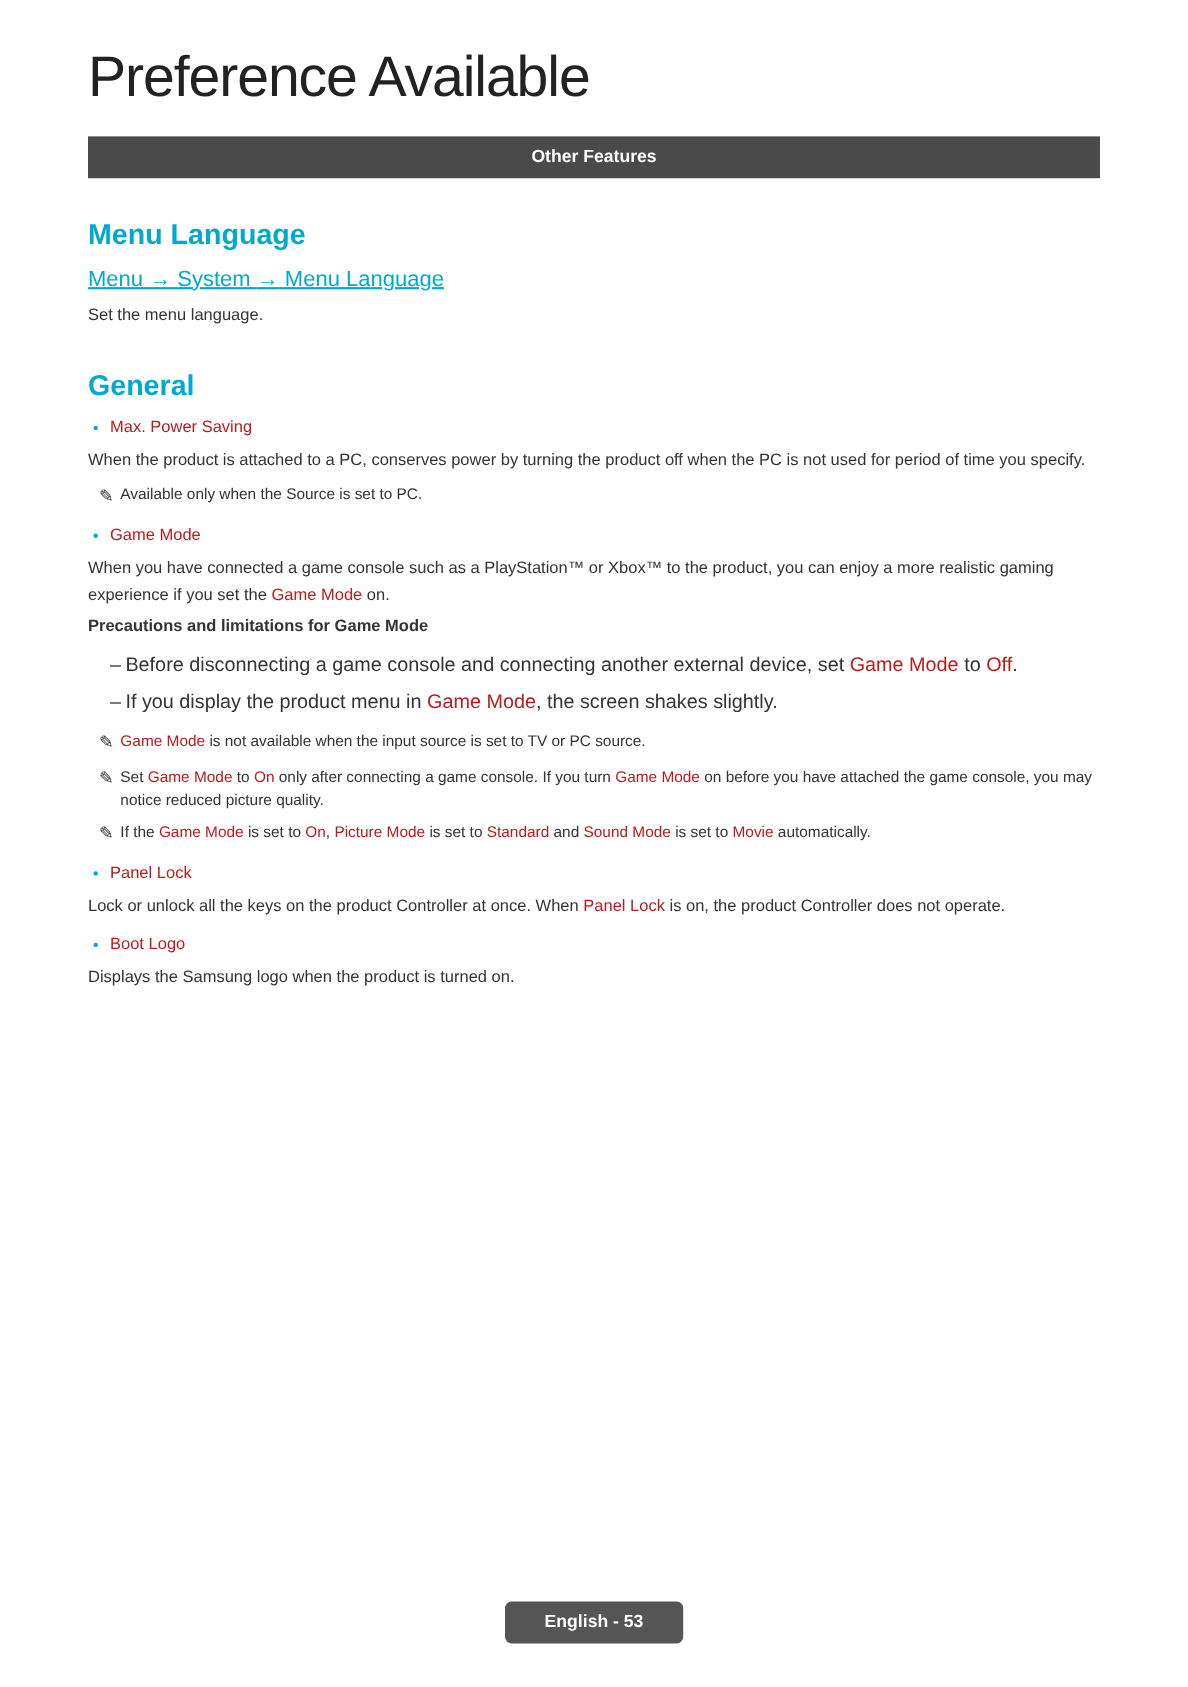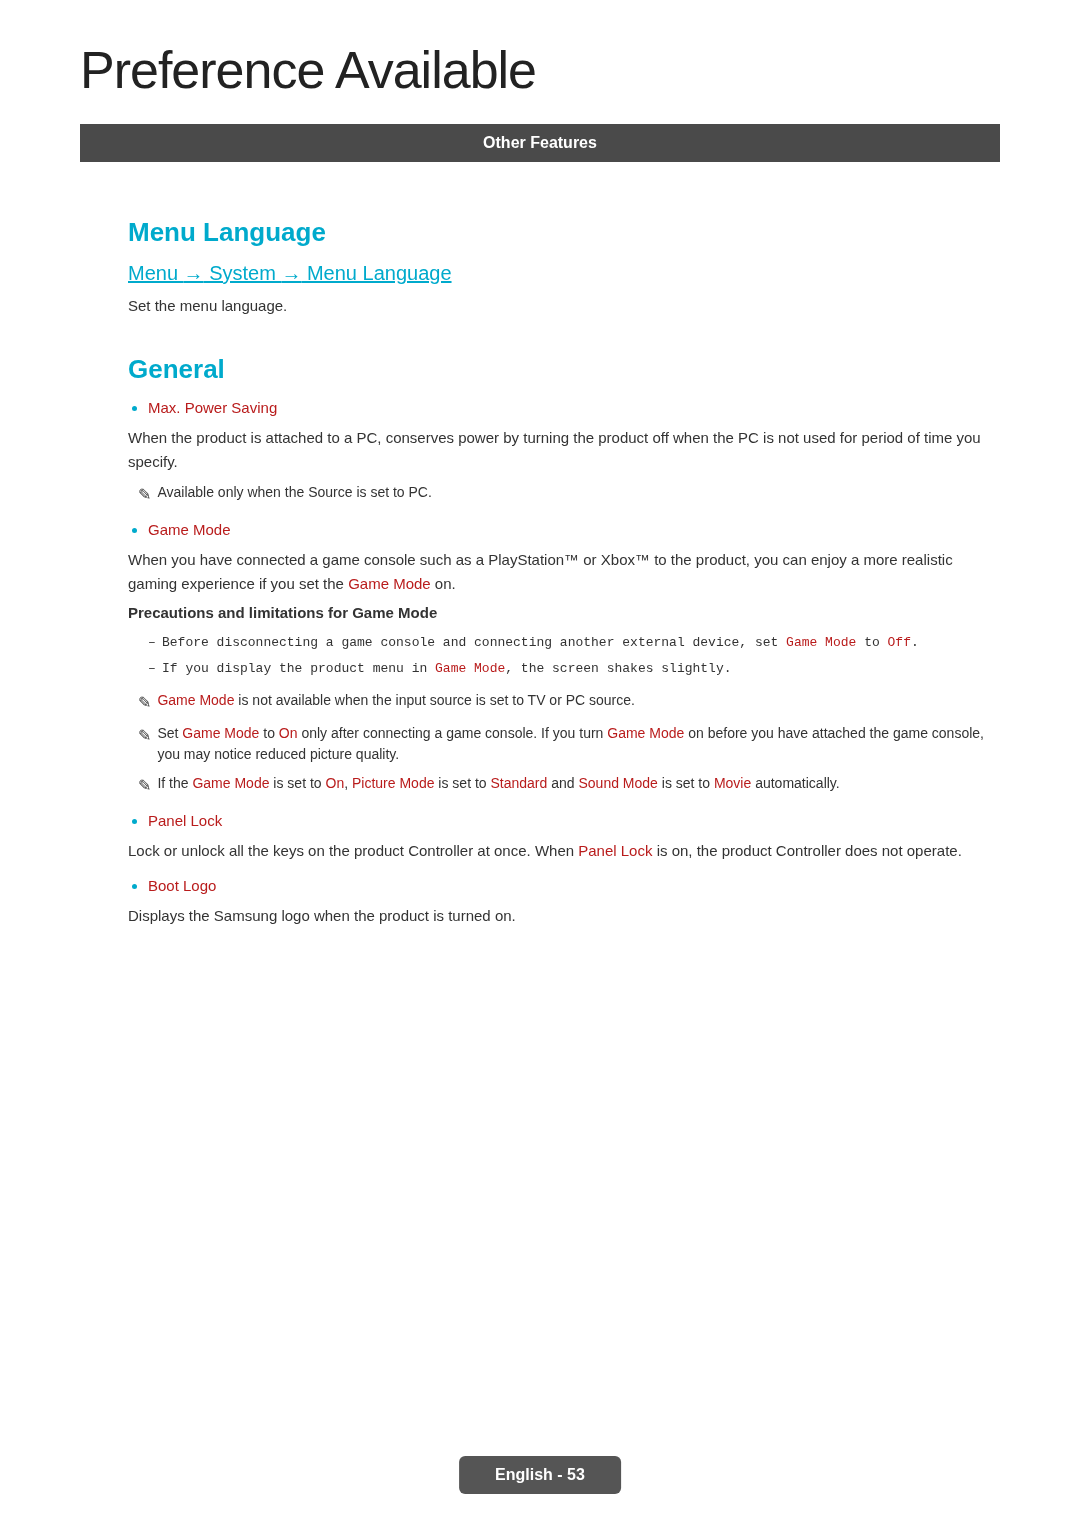--- a/index.html
+++ b/index.html
@@ -26,21 +26,21 @@
       letter-spacing: -1px;
     }
 
     .section-header-bar {
       background: #4a4a4a;
       color: #ffffff;
       text-align: center;
       padding: 10px 0;
       font-size: 16px;
       font-weight: bold;
-      margin-bottom: 55px;
+      margin-bottom: 36px;
     }
 
     .section-title {
       font-size: 26px;
       font-weight: bold;
       color: #00aacc;
       margin-bottom: 14px;
     }
 
     .breadcrumb {
@@ -56,21 +56,20 @@
 
     .section-desc {
       font-size: 15px;
       color: #333333;
       margin-bottom: 30px;
       line-height: 1.5;
     }
 
     .section-block {
       margin-bottom: 36px;
-      margin-left: 48px;
     }
 
     ul {
       list-style: disc;
       padding-left: 20px;
       margin-bottom: 8px;
     }
 
     ul li {
       color: #00aacc;
@@ -112,26 +111,25 @@
     }
 
     .dash-list {
       list-style: none;
       padding-left: 20px;
       margin-bottom: 10px;
     }
 
     .dash-list li {
       color: #333333;
-      font-size: 13px;
+      font-size: 18px;
       line-height: 1.6;
       margin-bottom: 6px;
       position: relative;
       padding-left: 14px;
-      font-family: Liberation Mono, monospace;
     }
 
     .dash-list li::before {
       content: "–";
       position: absolute;
       left: 0;
     }
 
     .link-text {
       color: #b91c1c;

